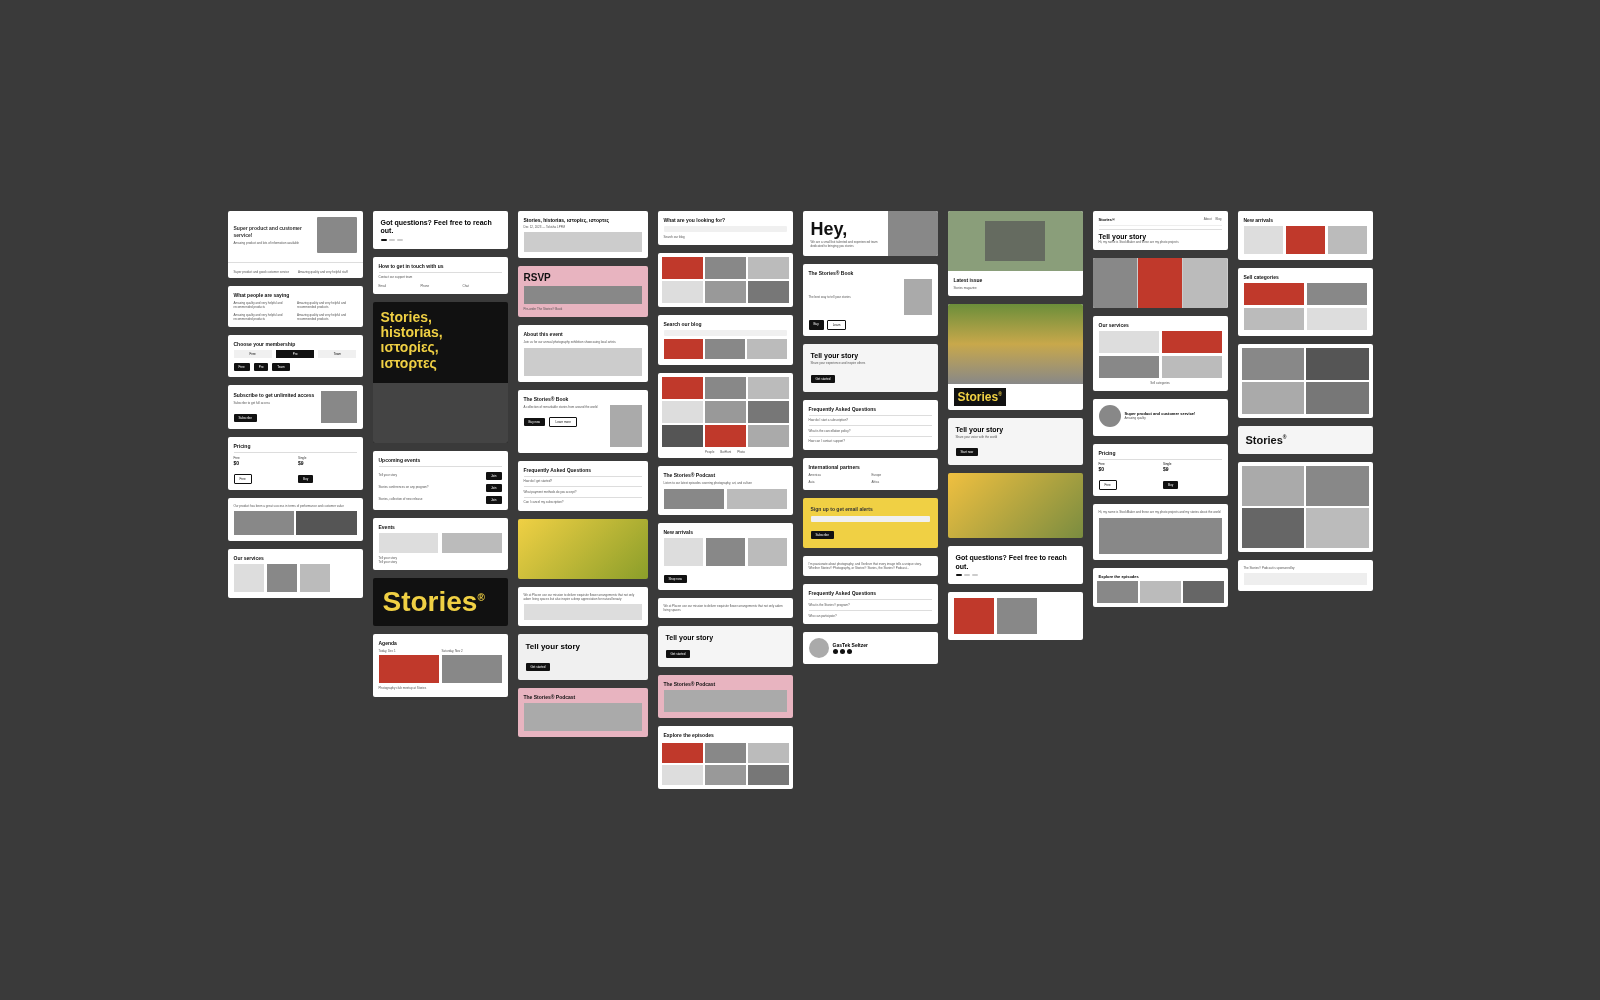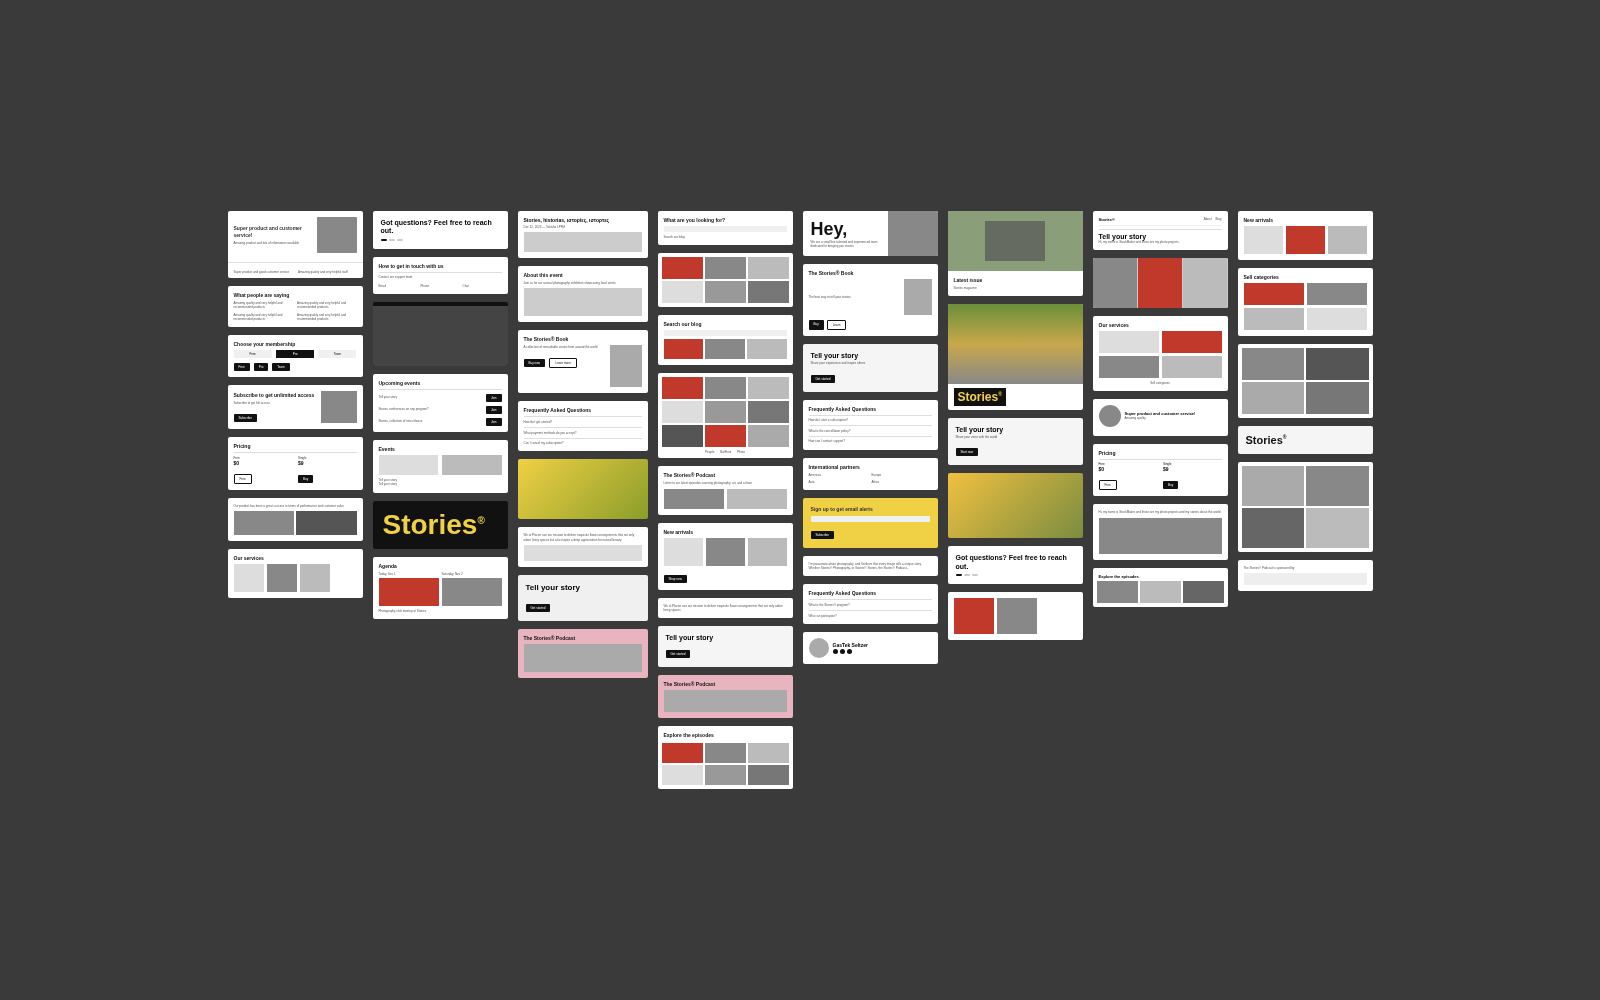--- a/index.html
+++ b/index.html
@@ -277,20 +277,23 @@
           <div>
               <div class="mini-text-sm">Phone</div>
             </div>
           <div>
               <div class="mini-text-sm">Chat</div>
             </div>
         </div>
       </div>
 
       <div class="card" style="width:135px; background:#111; padding:0; overflow:hidden;">
+        <div style="padding:8px;">
+          <div style="font-size:14px; font-weight:900; color:#f0d044; line-height:1.1;">Stories,<br>historias,<br>ιστορίες,<br>ιστορτες</div>
+        </div>
         <div style="height:60px; background:#444; margin-top:4px;"></div>
       </div>
 
       <div class="card" style="width:135px; padding:6px;">
         <div class="section-title">Upcoming events</div>
         <div class="separator"></div>
         <div style="margin-top:2px;">
           <div style="display:flex; justify-content:space-between; align-items:center; margin-bottom:2px;">
             <div class="mini-text-sm">Tell your story</div>
             <div class="btn-mini">Join</div>
@@ -343,20 +346,25 @@
 
     <div class="column col3">
 
 
       <div class="card" style="width:130px; padding:6px;">
         <div style="font-size:5px; font-weight:bold; margin-bottom:2px;">Stories, historias, ιστορίες, ιστορτες</div>
         <div class="mini-text-sm">Dec 12, 2023 — Tokisha LPFM</div>
         <div style="height:20px; background:#ccc; margin-top:3px;"></div>
       </div>
 
+      <div class="card" style="width:130px; background:#e8b4c0; padding:6px;">
+        <div style="font-size:10px; font-weight:900; color:#111; margin-bottom:3px;">RSVP</div>
+        <div style="height:18px; background:#888; margin-bottom:3px;"></div>
+        <div class="mini-text-sm">Pre-order The Stories® Book</div>
+      </div>
 
       <div class="card" style="width:130px; padding:6px;">
         <div class="section-title">About this event</div>
         <div class="mini-text-sm">Join us for our annual photography exhibition showcasing local artists</div>
         <div style="height:28px; background:#ccc; margin-top:3px;"></div>
       </div>
 
       <div class="card" style="width:130px; padding:6px;">
         <div class="section-title">The Stories® Book</div>
         <div style="display:flex; gap:4px;">

